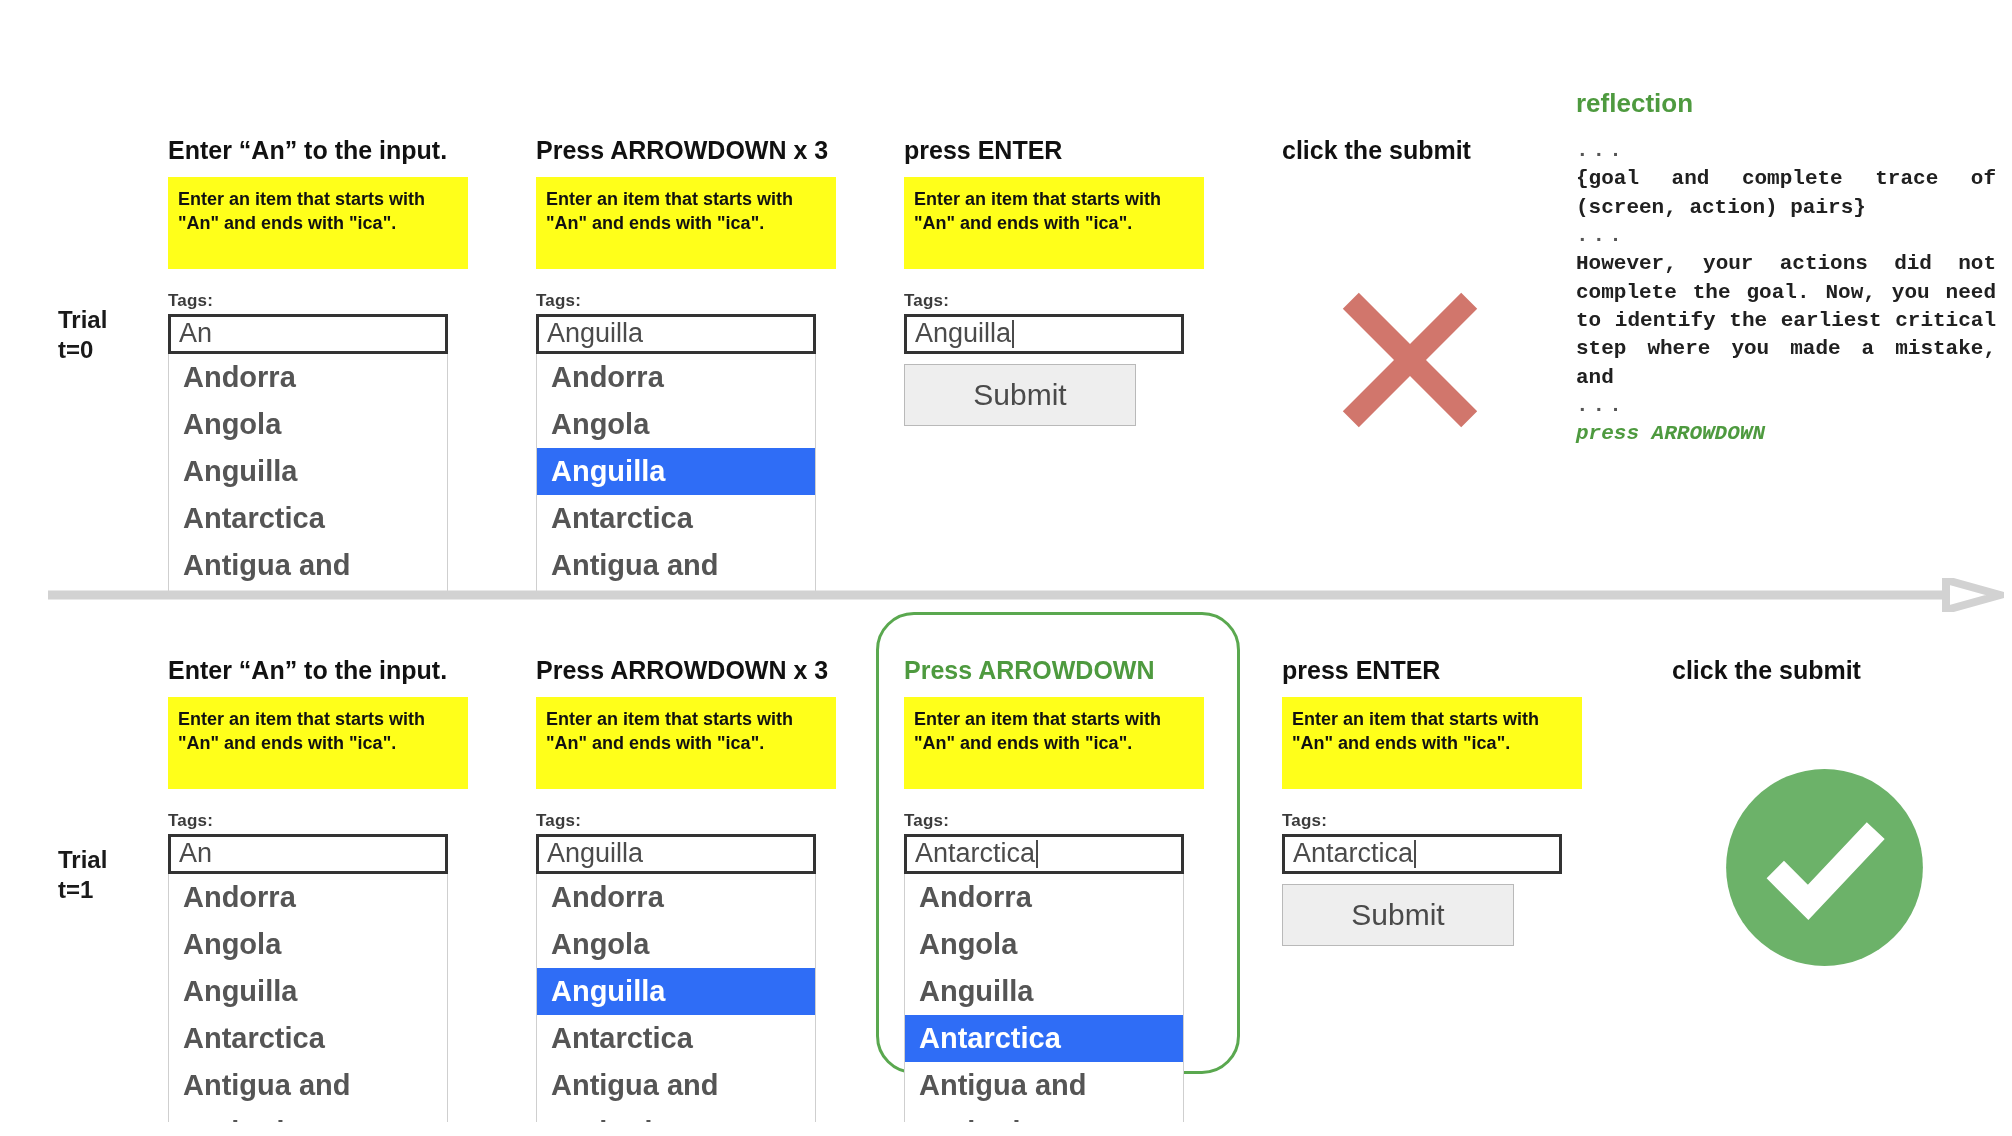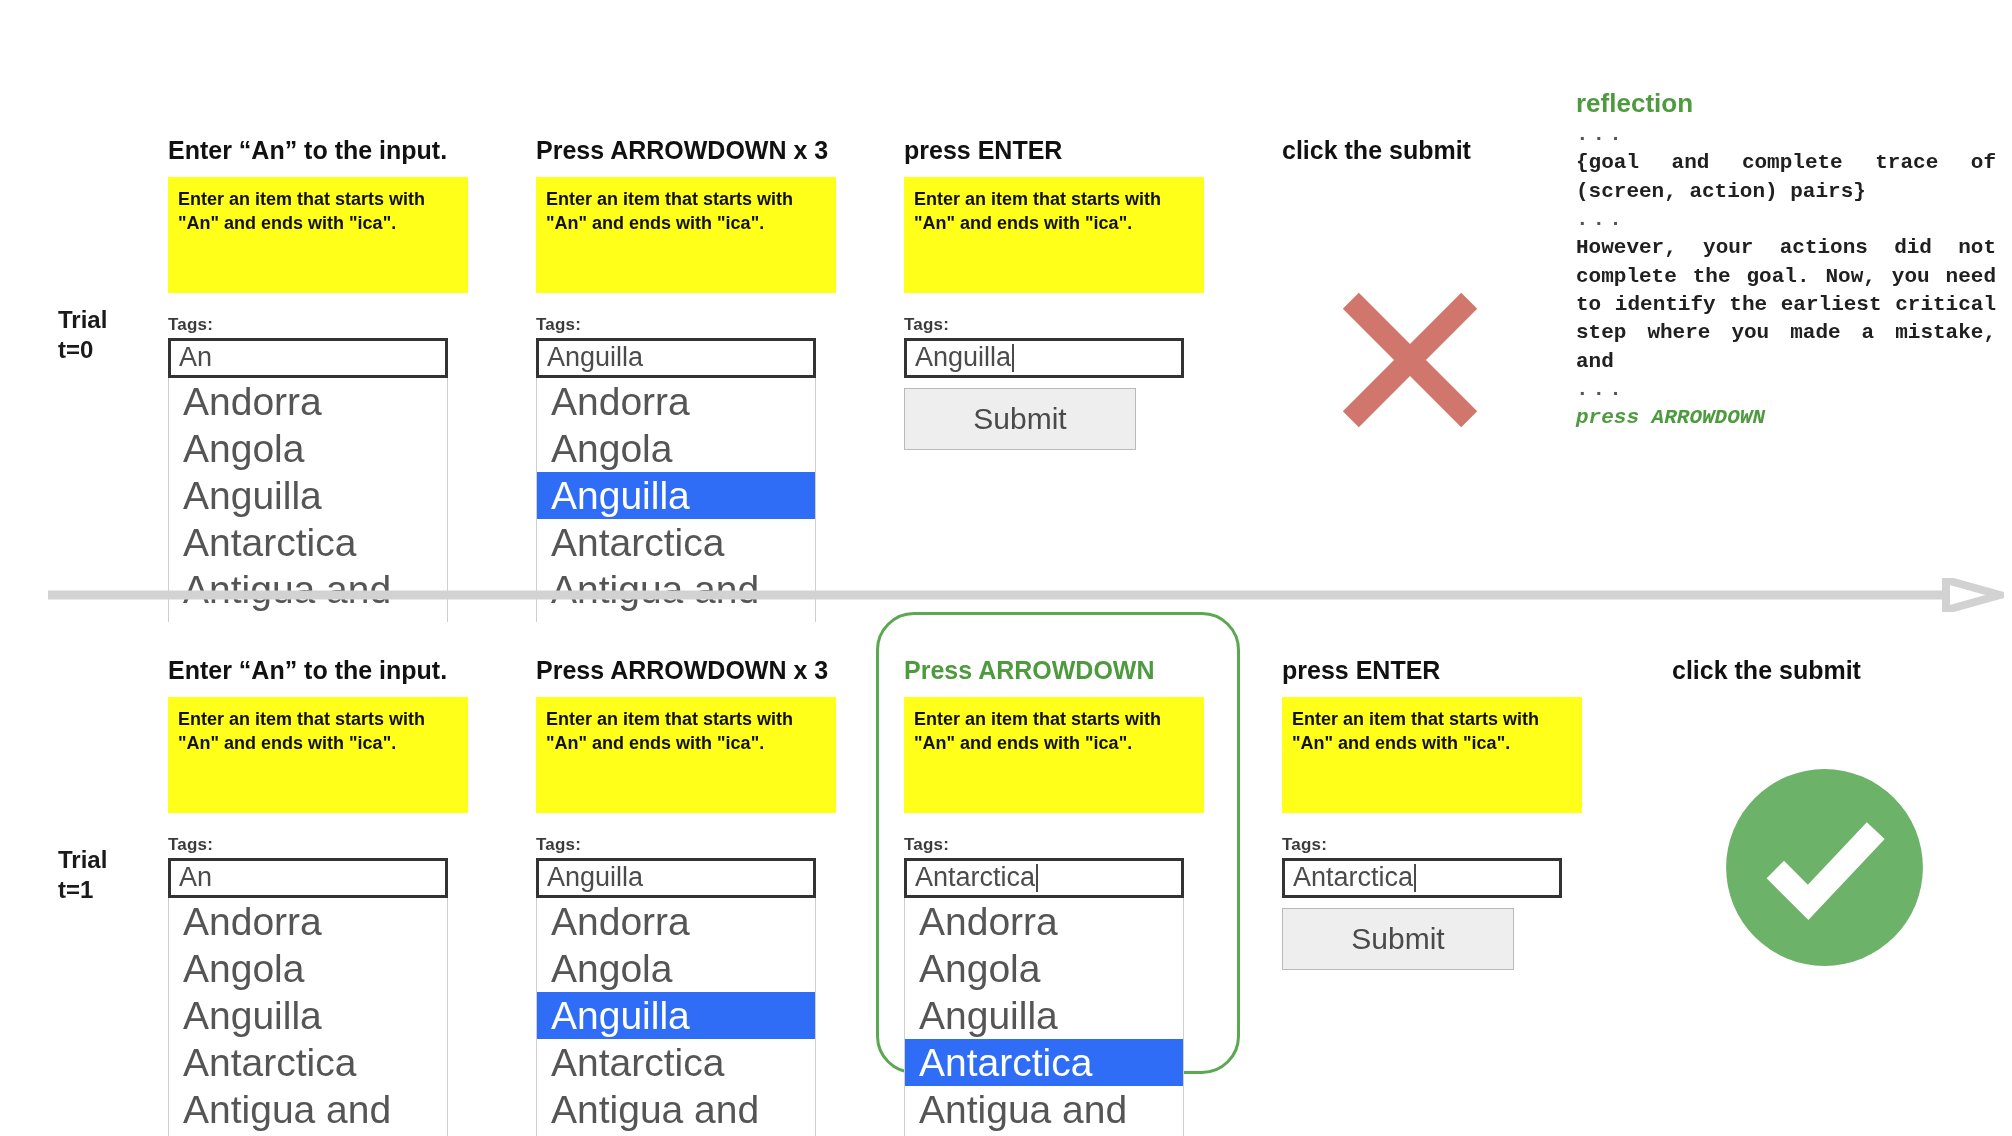--- a/index.html
+++ b/index.html
@@ -39,21 +39,21 @@
     white-space: nowrap;
     line-height: 1.15;
     margin-bottom: 12px;
     margin-top: 48px;
   }
   .step-title.green { color: #4e9a3f; }
 
   .goal-box {
     background: #ffff1a;
     width: 300px;
-    height: 116px;
+    height: 92px;
     box-sizing: border-box;
     padding: 10px 10px 0 10px;
     font-size: 18px;
     font-weight: bold;
     line-height: 1.35;
     color: #111111;
   }
 
   .widget { margin-top: 22px; }
 
@@ -90,25 +90,26 @@
     width: 280px;
     box-sizing: border-box;
     border-left: 1px solid #cfcfcf;
     border-right: 1px solid #cfcfcf;
     background: #ffffff;
   }
   .suggest-item {
     height: 47px;
     line-height: 47px;
     padding-left: 14px;
-    font-size: 39px;
+    font-size: 29px;
     color: #555555;
     white-space: nowrap;
     overflow: hidden;
     box-sizing: border-box;
+    font-weight: bold;
   }
   .suggest-item.selected {
     background: #2f6df6;
     color: #ffffff;
   }
   .suggest-item.wrap {
     height: 94px;
     line-height: 47px;
     white-space: normal;
   }
@@ -132,21 +133,21 @@
 
   
   .reflection {
     position: absolute;
     width: 420px;
   }
   .reflection-title {
     font-size: 26px;
     font-weight: bold;
     color: #4e9a3f;
-    margin-bottom: 2px;
+    margin-bottom: 18px;
   }
   .refl-line {
     font-family: "Liberation Mono", monospace;
     font-size: 21px;
     font-weight: bold;
     line-height: 1.35;
     color: #202020;
     text-align: justify;
     text-align-last: justify;
     margin: 0;

